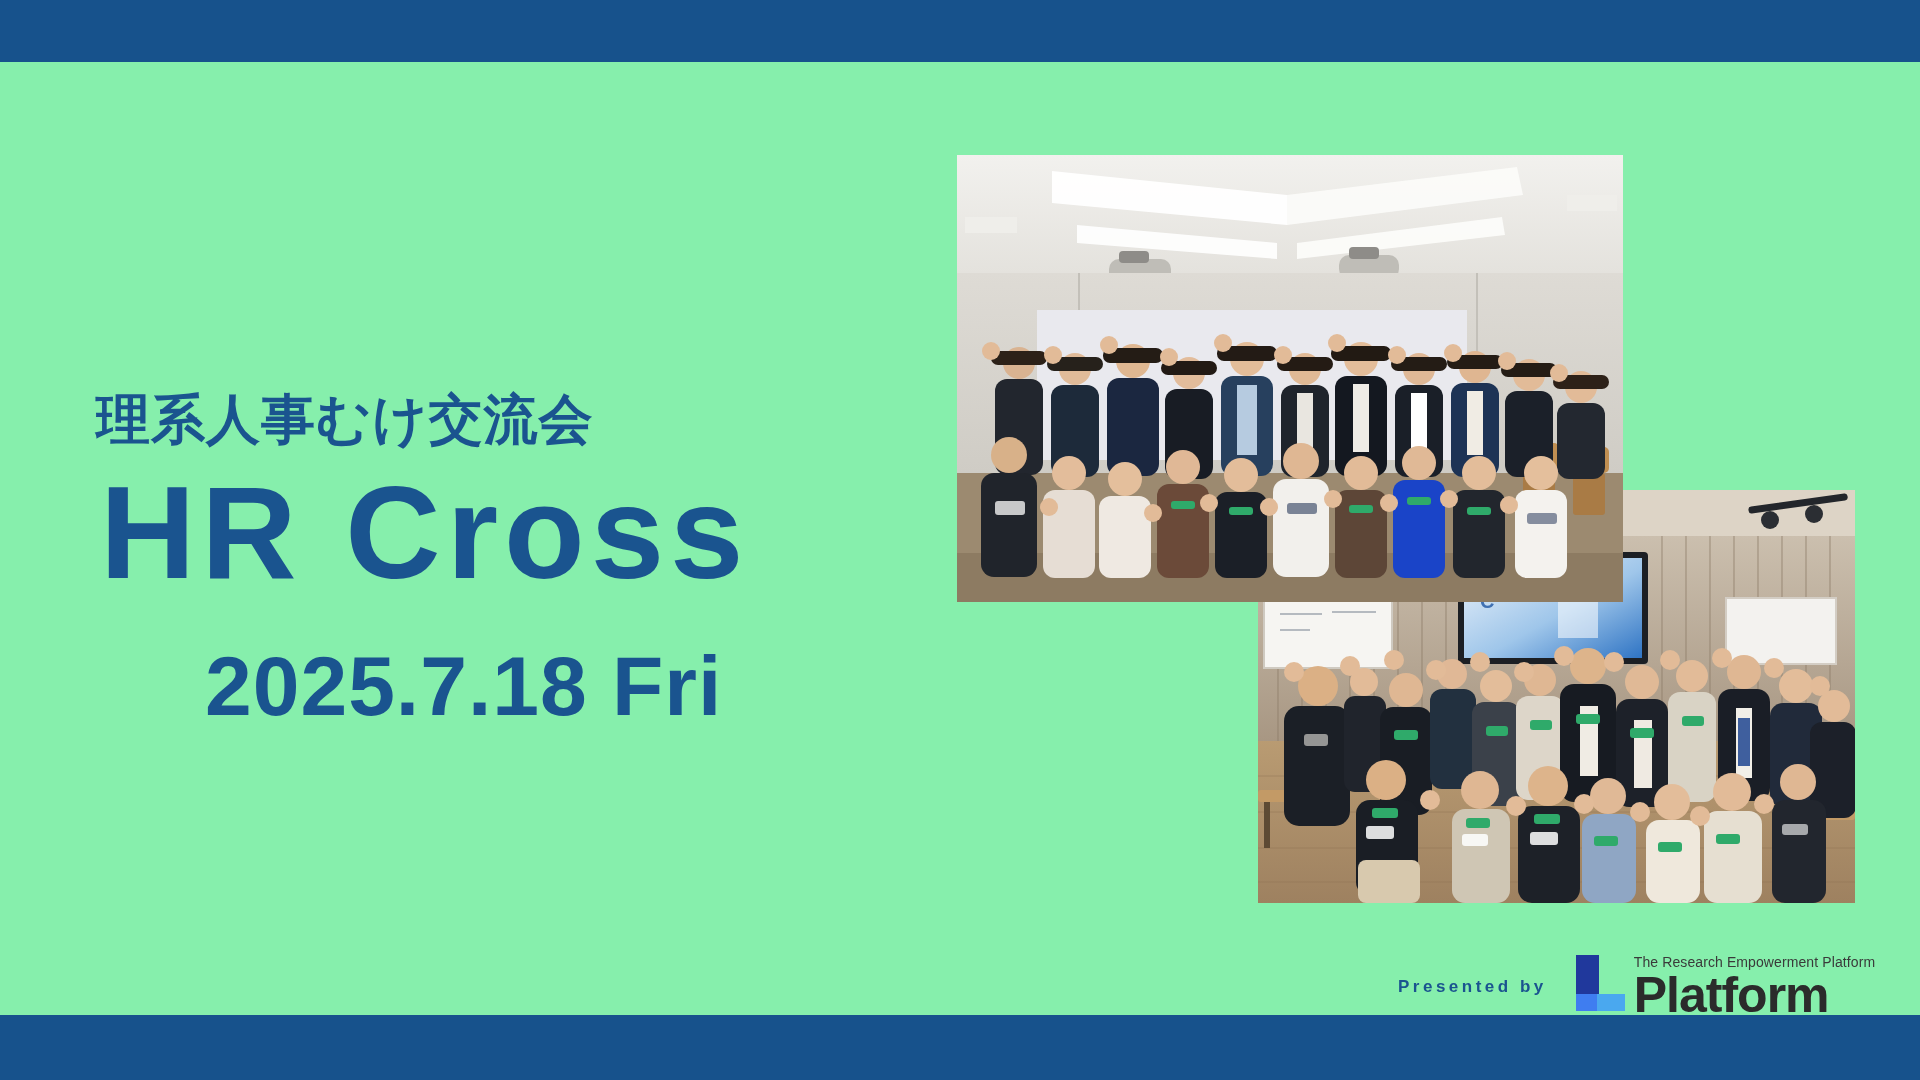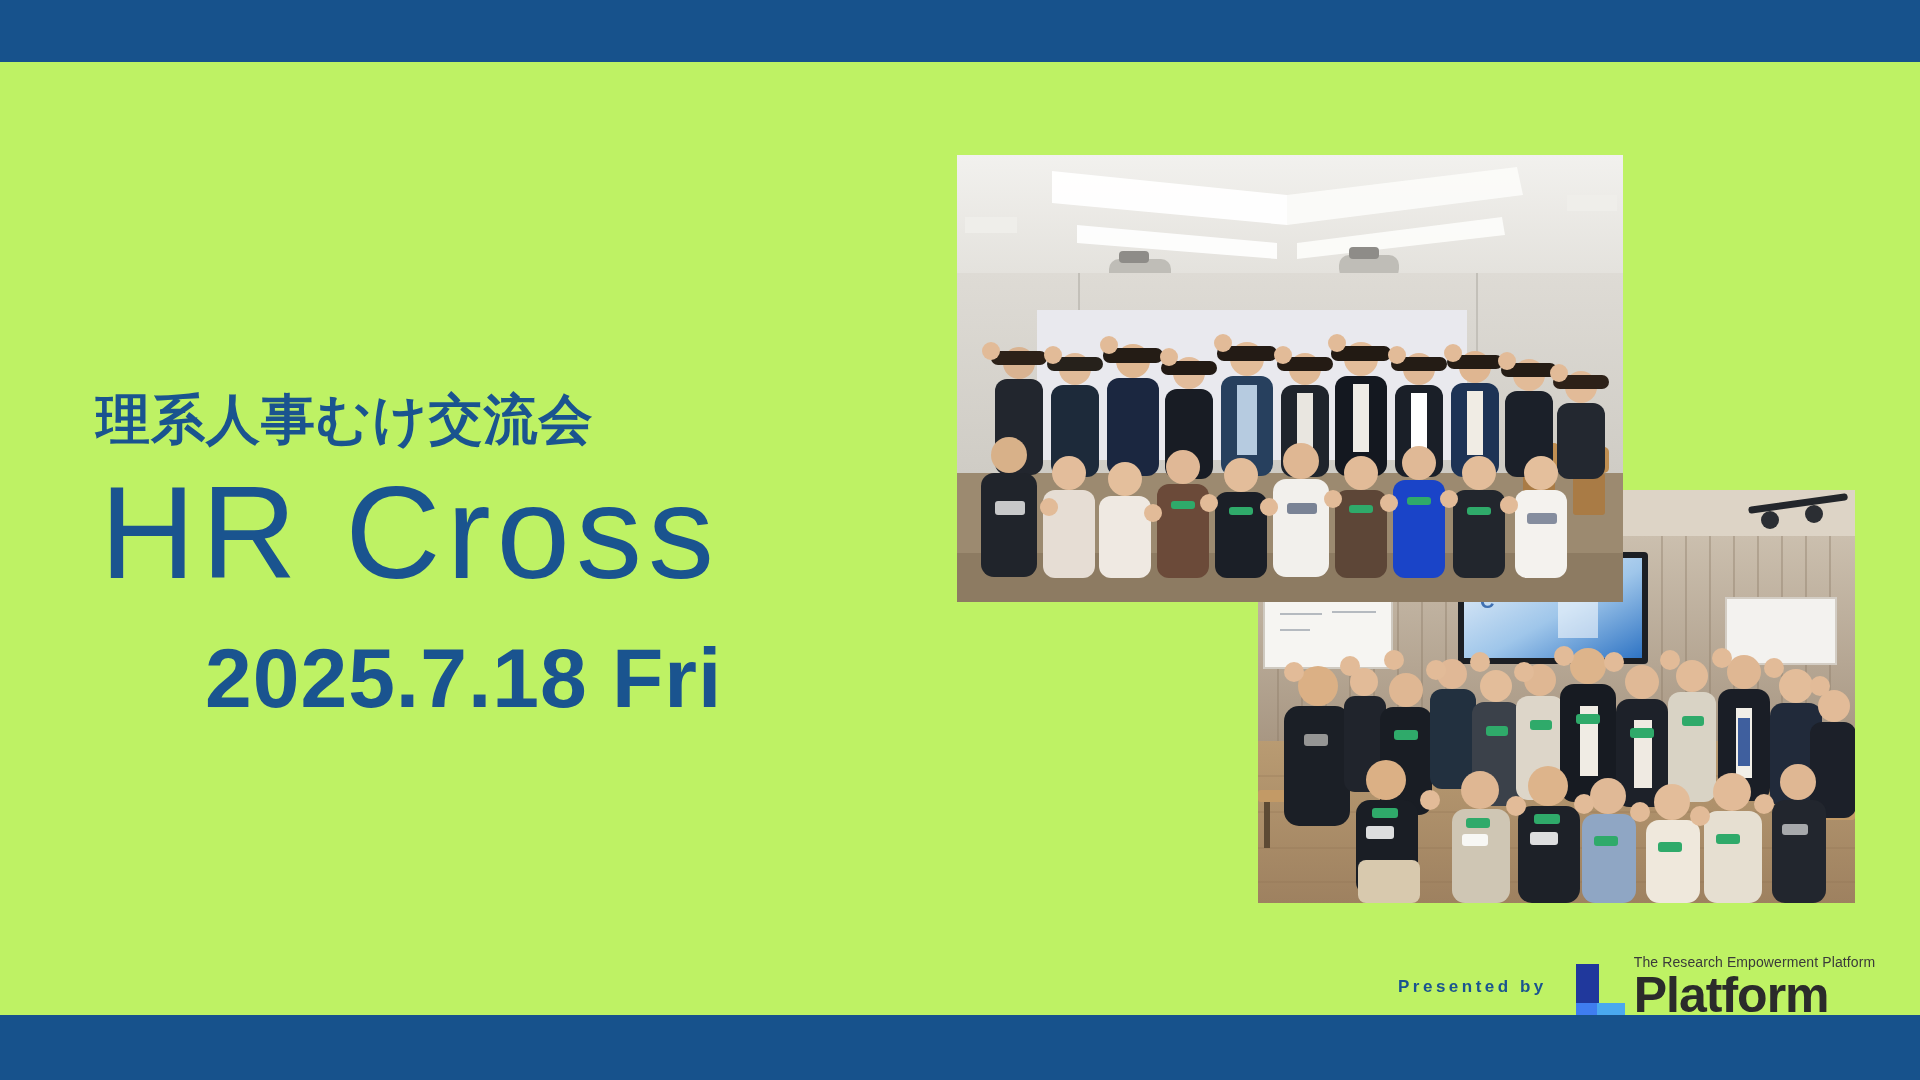--- a/index.html
+++ b/index.html
@@ -12,21 +12,21 @@
     width: 1920px;
     height: 1080px;
     overflow: hidden;
     font-family: "Liberation Sans", "DejaVu Sans", sans-serif;
     position: relative;
   }
 
   .slide {
     position: absolute;
     inset: 0;
-    background: #bef264;
+    background: #86efac;
   }
 
   
   .bar-top {
     position: absolute;
     left: 0;
     top: 0;
     width: 1920px;
     height: 62px;
     background: #17528c;
@@ -59,31 +59,31 @@
     line-height: 1.1;
     white-space: nowrap;
     font-family: "DejaVu Sans", "Liberation Sans", sans-serif;
   }
 
   .title-main {
     position: absolute;
     left: 100px;
     top: 80px;
     font-size: 132px;
-    font-weight: 400;
+    font-weight: 700;
     color: #1a548f;
     letter-spacing: 6px;
     line-height: 1.1;
     white-space: nowrap;
   }
 
   .date-line {
     position: absolute;
     left: 205px;
-    top: 252px;
+    top: 260px;
     font-size: 84px;
     font-weight: 700;
     color: #1a548f;
     letter-spacing: 1px;
     line-height: 1.1;
     white-space: nowrap;
   }
 
   
   .photo {
@@ -118,21 +118,21 @@
   }
   .presented-by {
     font-size: 17px;
     font-weight: 600;
     color: #1a548f;
     letter-spacing: 3.5px;
     white-space: nowrap;
   }
   .labbase-logo {
     display: flex;
-    align-items: flex-end;
+    align-items: flex-start;
     gap: 9px;
   }
   .logo-mark {
     position: relative;
     width: 56px;
     height: 56px;
   }
   .logo-mark .stem {
     position: absolute;
     left: 7px;

